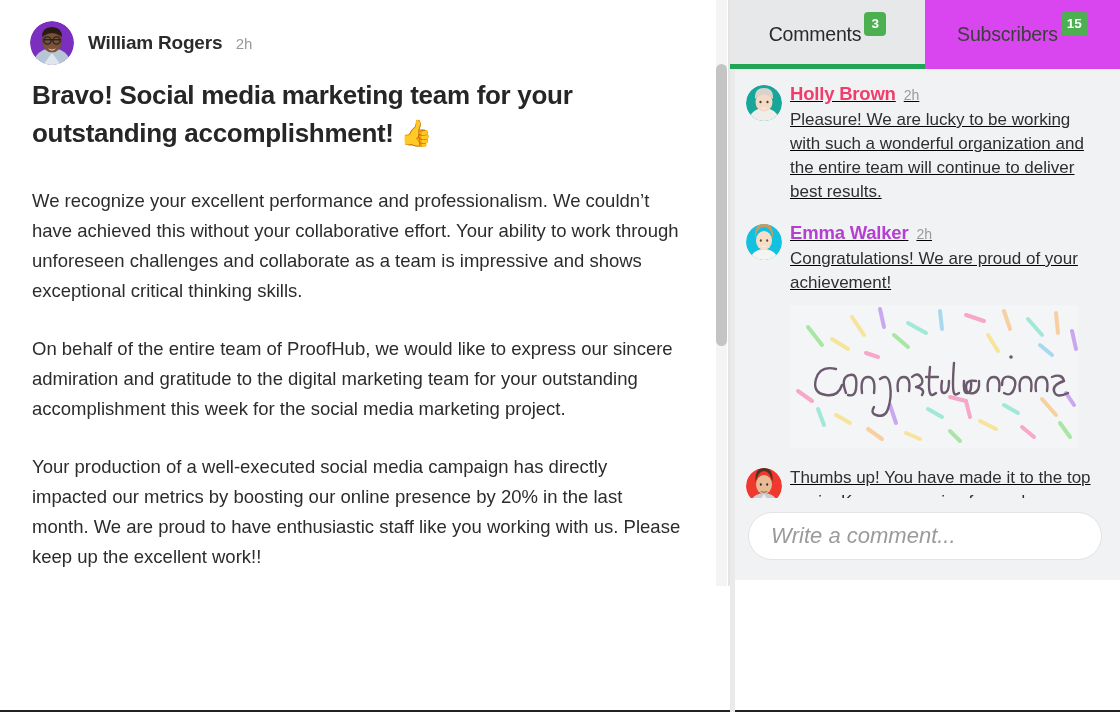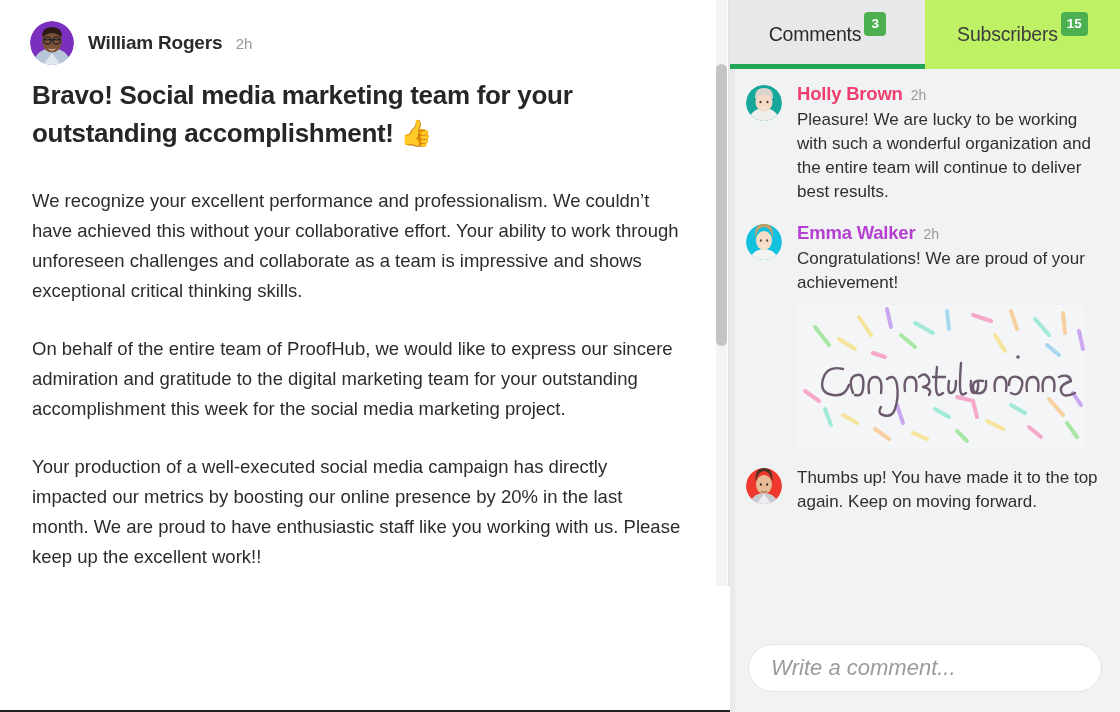--- a/index.html
+++ b/index.html
@@ -112,42 +112,42 @@
     position: absolute;
     top: 0; right: 0;
     width: 2px; height: 712px;
     background: #e4e4e4;
   }
 
   
   .side-panel {
     position: relative;
     width: 390px;
-    height: 712px;
+    height: 580px;
     flex: 0 0 390px;
     background: #f1f2f3;
     display: flex;
     flex-direction: column;
   }
 
   .tabs {
     display: flex;
     height: 69px;
     background: #f1f2f3;
     flex: 0 0 69px;
   }
   .tab {
     position: relative;
     flex: 1 1 50%;
     display: flex;
     align-items: center;
     justify-content: center;
     gap: 2px;
     cursor: pointer;
-    background: #bef264;
+    background: #d946ef;
   }
   .tab.active { background: #e7e8e9; }
   .tab.active::after {
     content: "";
     position: absolute;
     left: 0; right: 0; bottom: 0;
     height: 5px;
     background: #1fa553;
   }
   .tab-label {
@@ -173,22 +173,23 @@
 
   .comments-scroll {
     flex: 1 1 auto;
     overflow: hidden;
     padding: 14px 16px 0 16px;
     position: relative;
   }
 
   .comment {
     display: flex;
-    gap: 15px;
+    gap: 8px;
     margin-bottom: 18px;
+    text-decoration: underline;
   }
   .c-avatar {
     width: 36px; height: 36px;
     border-radius: 50%;
     flex: 0 0 36px;
     overflow: hidden;
     margin-top: 2px;
   }
   .c-avatar svg { display: block; width: 100%; height: 100%; }
   .c-main { flex: 1 1 auto; min-width: 0; }

